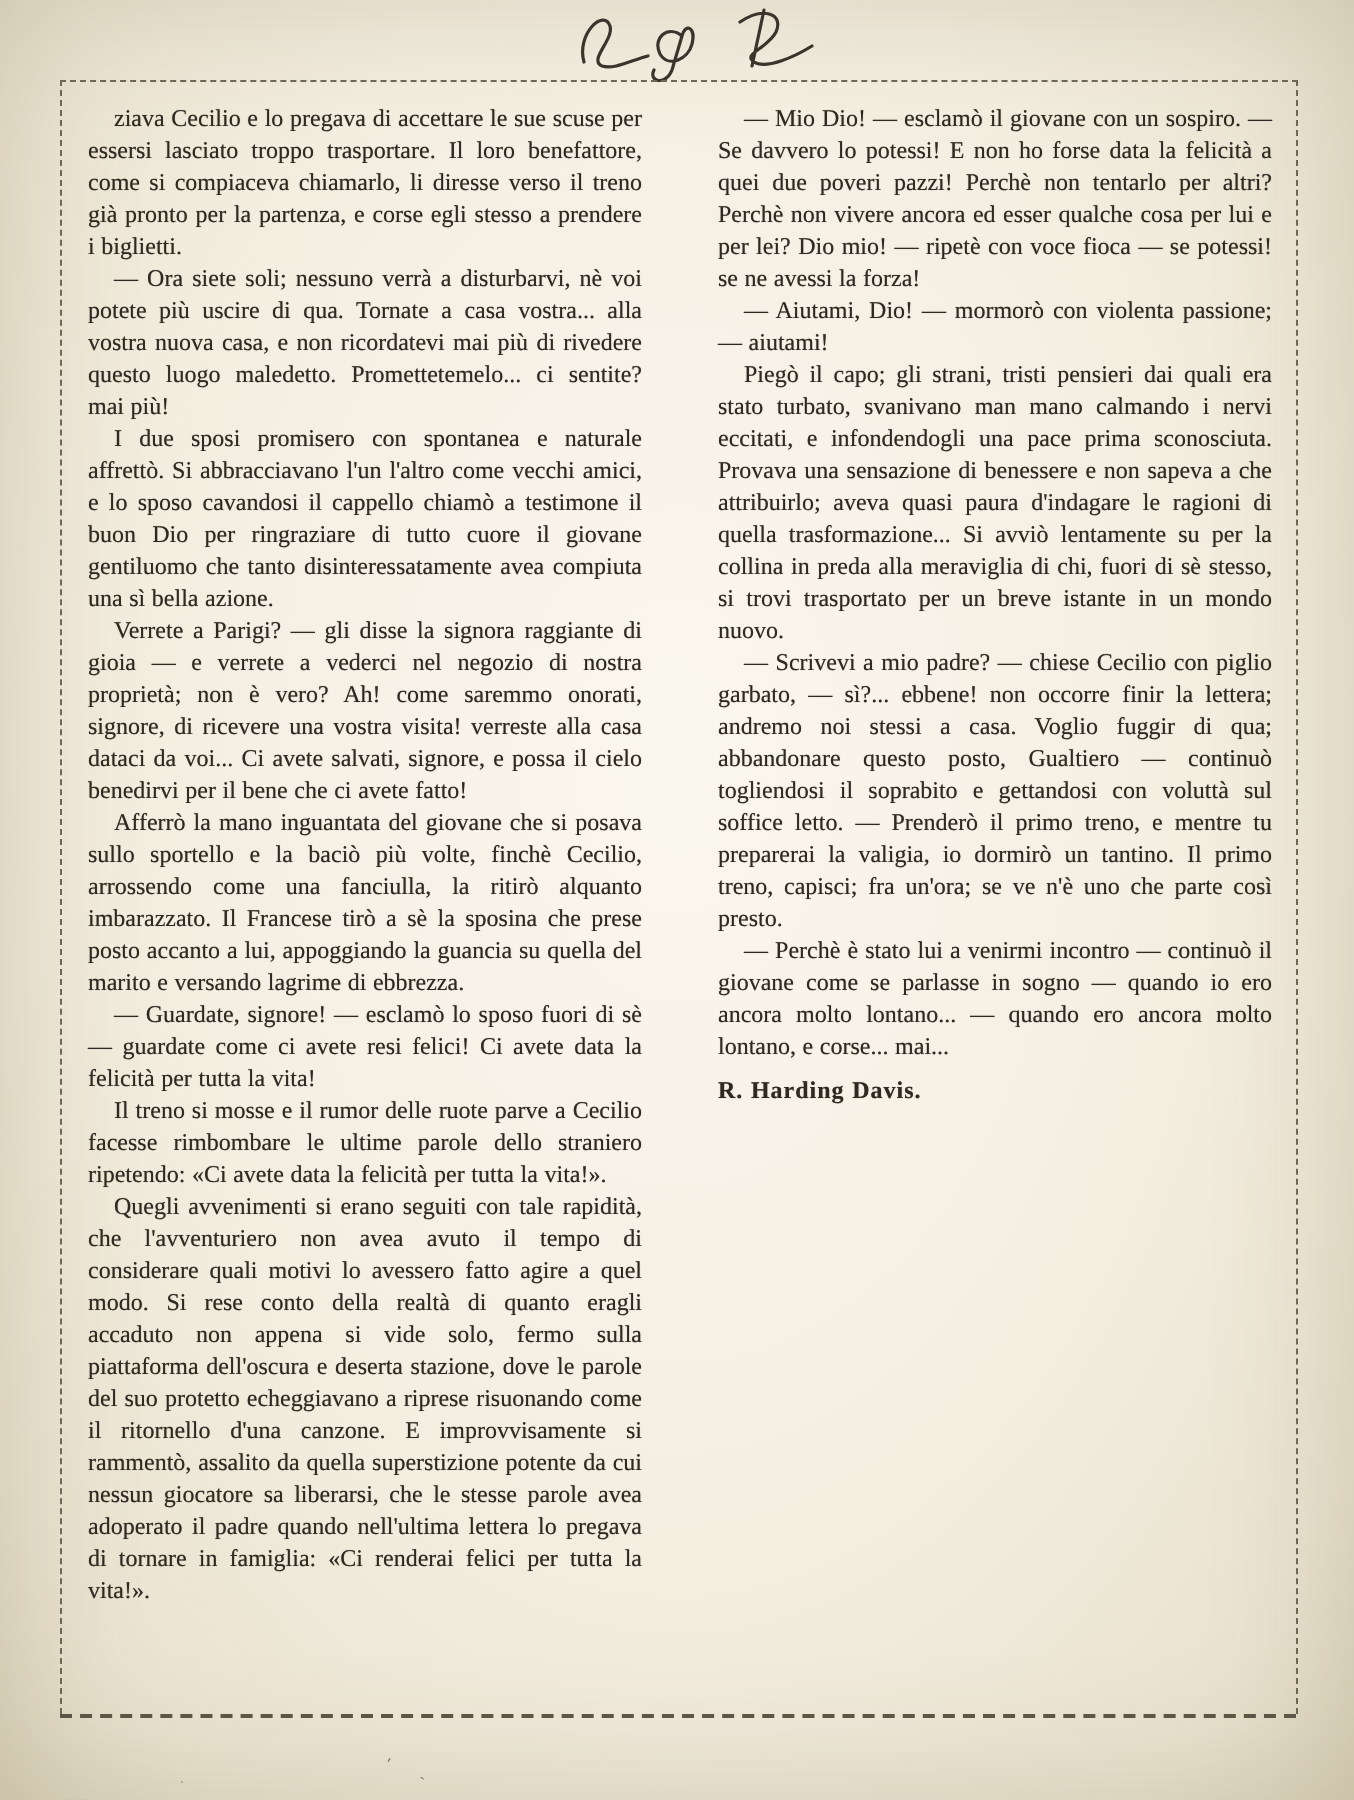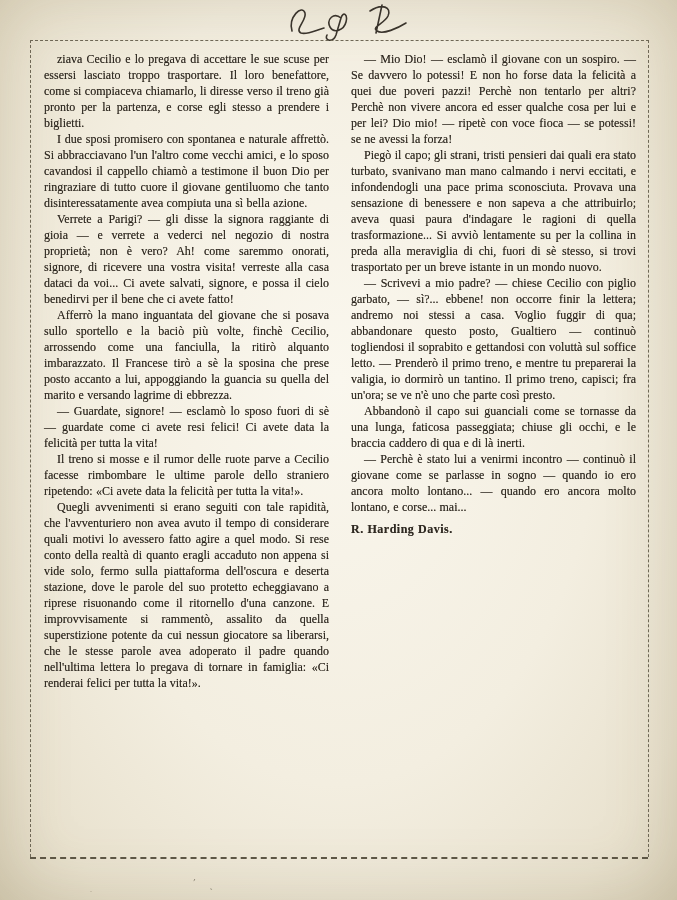--- a/index.html
+++ b/index.html
@@ -19,21 +19,21 @@
     border-top:1px dashed #6e6755;
     border-left:1px dashed #6e6755;
     border-right:1px dashed #6e6755;
   }
   .bottom-rule{
     position:absolute;left:30px;top:857px;width:618px;height:0;
     border-top:2px dashed #5d5645;
   }
   .columns{
     position:absolute;left:44px;top:51px;width:592px;
-    display:flex;gap:22px;
+    display:flex;gap:38px;
   }
   .col{width:285px;}
   .col p{
     margin:0;
     font-size:12px;
     line-height:16px;
     text-align:justify;
     text-indent:13px;
     text-shadow:0 0 0.4px rgba(45,35,20,0.55);
     word-spacing:0.3px;
@@ -67,32 +67,33 @@
       <path d="M92 10 C104 2, 114 6, 110 15 C106 23, 93 26, 99 30 C105 34, 120 27, 128 22 M104 4 L98 32"></path>
     </g>
   </svg>
 
   <div class="frame"></div>
   <div class="bottom-rule"></div>
 
   <div class="columns">
     <div class="col">
       <p>ziava Cecilio e lo pregava di accettare le sue scuse per essersi lasciato troppo trasportare. Il loro benefattore, come si compiaceva chiamarlo, li diresse verso il treno già pronto per la partenza, e corse egli stesso a prendere i biglietti.</p>
+      <p>— Ora siete soli; nessuno verrà a disturbarvi, nè voi potete più uscire di qua. Tornate a casa vostra... alla vostra nuova casa, e non ricordatevi mai più di rivedere questo luogo maledetto. Promettetemelo... ci sentite? mai più!</p>
       <p>I due sposi promisero con spontanea e naturale affrettò. Si abbracciavano l'un l'altro come vecchi amici, e lo sposo cavandosi il cappello chiamò a testimone il buon Dio per ringraziare di tutto cuore il giovane gentiluomo che tanto disinteressatamente avea compiuta una sì bella azione.</p>
       <p>Verrete a Parigi? — gli disse la signora raggiante di gioia — e verrete a vederci nel negozio di nostra proprietà; non è vero? Ah! come saremmo onorati, signore, di ricevere una vostra visita! verreste alla casa dataci da voi... Ci avete salvati, signore, e possa il cielo benedirvi per il bene che ci avete fatto!</p>
       <p>Afferrò la mano inguantata del giovane che si posava sullo sportello e la baciò più volte, finchè Cecilio, arrossendo come una fanciulla, la ritirò alquanto imbarazzato. Il Francese tirò a sè la sposina che prese posto accanto a lui, appoggiando la guancia su quella del marito e versando lagrime di ebbrezza.</p>
       <p>— Guardate, signore! — esclamò lo sposo fuori di sè — guardate come ci avete resi felici! Ci avete data la felicità per tutta la vita!</p>
       <p>Il treno si mosse e il rumor delle ruote parve a Cecilio facesse rimbombare le ultime parole dello straniero ripetendo: «Ci avete data la felicità per tutta la vita!».</p>
       <p>Quegli avvenimenti si erano seguiti con tale rapidità, che l'avventuriero non avea avuto il tempo di considerare quali motivi lo avessero fatto agire a quel modo. Si rese conto della realtà di quanto eragli accaduto non appena si vide solo, fermo sulla piattaforma dell'oscura e deserta stazione, dove le parole del suo protetto echeggiavano a riprese risuonando come il ritornello d'una canzone. E improvvisamente si rammentò, assalito da quella superstizione potente da cui nessun giocatore sa liberarsi, che le stesse parole avea adoperato il padre quando nell'ultima lettera lo pregava di tornare in famiglia: «Ci renderai felici per tutta la vita!».</p>
     </div>
     <div class="col">
       <p>— Mio Dio! — esclamò il giovane con un sospiro. — Se davvero lo potessi! E non ho forse data la felicità a quei due poveri pazzi! Perchè non tentarlo per altri? Perchè non vivere ancora ed esser qualche cosa per lui e per lei? Dio mio! — ripetè con voce fioca — se potessi! se ne avessi la forza!</p>
+      <p>— Aiutami, Dio! — mormorò con violenta passione; — aiutami!</p>
       <p>Piegò il capo; gli strani, tristi pensieri dai quali era stato turbato, svanivano man mano calmando i nervi eccitati, e infondendogli una pace prima sconosciuta. Provava una sensazione di benessere e non sapeva a che attribuirlo; aveva quasi paura d'indagare le ragioni di quella trasformazione... Si avviò lentamente su per la collina in preda alla meraviglia di chi, fuori di sè stesso, si trovi trasportato per un breve istante in un mondo nuovo.</p>
       <p>— Scrivevi a mio padre? — chiese Cecilio con piglio garbato, — sì?... ebbene! non occorre finir la lettera; andremo noi stessi a casa. Voglio fuggir di qua; abbandonare questo posto, Gualtiero — continuò togliendosi il soprabito e gettandosi con voluttà sul soffice letto. — Prenderò il primo treno, e mentre tu preparerai la valigia, io dormirò un tantino. Il primo treno, capisci; fra un'ora; se ve n'è uno che parte così presto.</p>
-      <p>Abbandonò il capo sui guanciali come se tornasse da una lunga, faticosa passeggiata; chiuse gli occhi, e le braccia caddero di qua e di là inerti.</p>
       <p>— Perchè è stato lui a venirmi incontro — continuò il giovane come se parlasse in sogno — quando io ero ancora molto lontano... — quando ero ancora molto lontano, e corse... mai...</p>
       <p class="signature">R. Harding Davis.</p>
     </div>
   </div>
 
   <div class="page-number">32</div>
 
   <span class="scan-mark mark-a">ʹ</span>
   <span class="scan-mark mark-b">ˏ</span>
   <span class="scan-mark mark-c">·</span>

